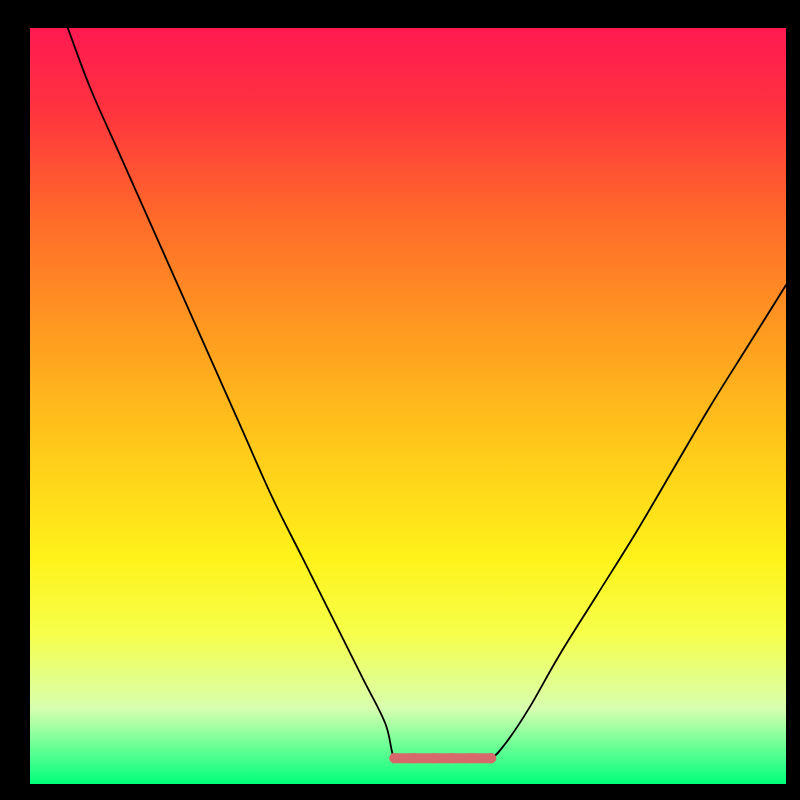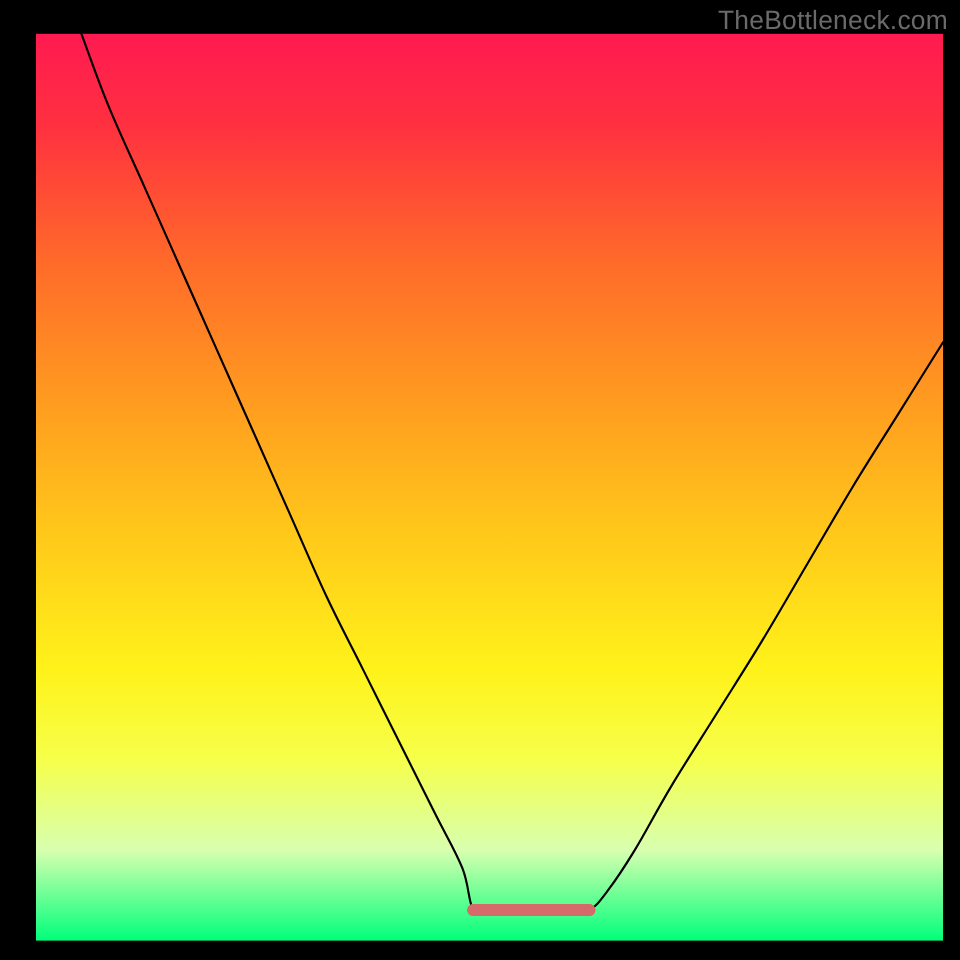--- a/index.html
+++ b/index.html
@@ -37,21 +37,20 @@
   .plot-area svg {
     display: block;
     width: 756px;
     height: 756px;
   }
 </style>
 </head>
 <body>
 
 <div class="outer">
-  <div class="watermark">TheBottleneck.com</div>
   <div class="plot-area">
     <svg id="plot-svg" viewBox="0 0 756 756">
         <defs>
           <linearGradient id="bg-grad" x1="0" y1="0" x2="0" y2="1">
             <stop offset="0%" stop-color="#ff1a51"></stop>
             <stop offset="10%" stop-color="#ff3040"></stop>
             <stop offset="25%" stop-color="#ff6a2a"></stop>
             <stop offset="40%" stop-color="#ff9a20"></stop>
             <stop offset="55.00000000000001%" stop-color="#ffc81a"></stop>
             <stop offset="70%" stop-color="#fff21a"></stop>

